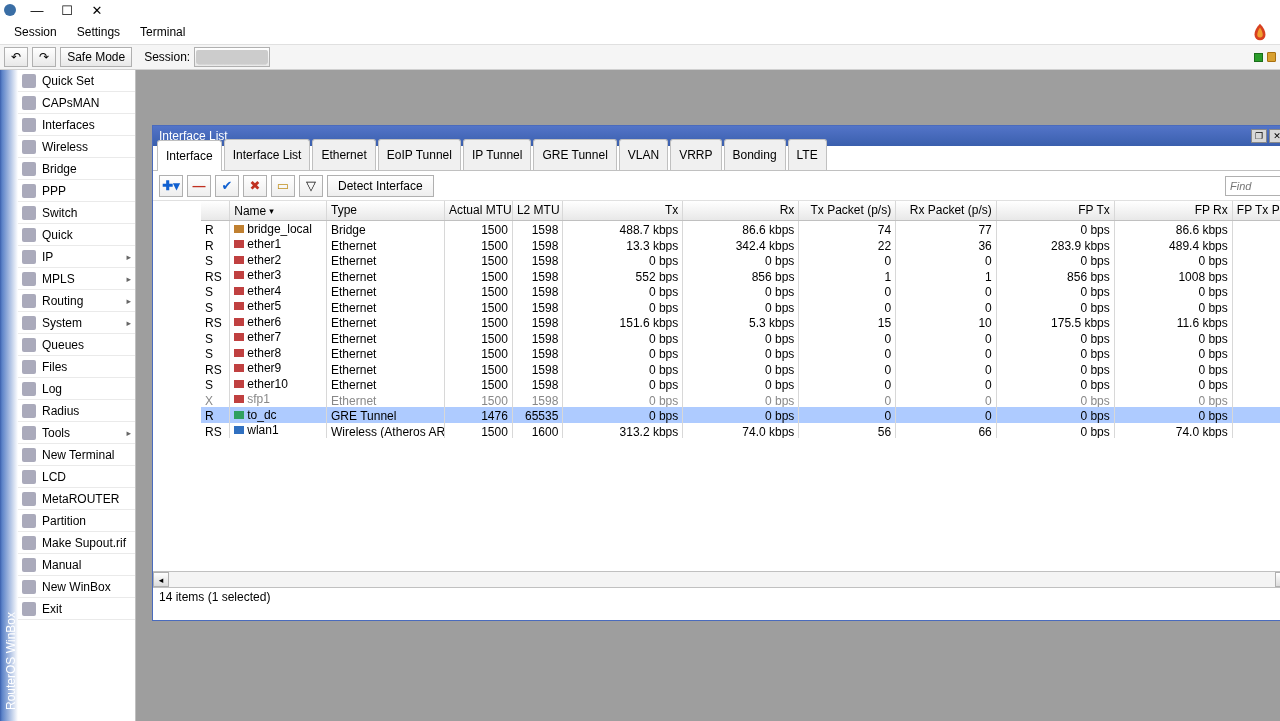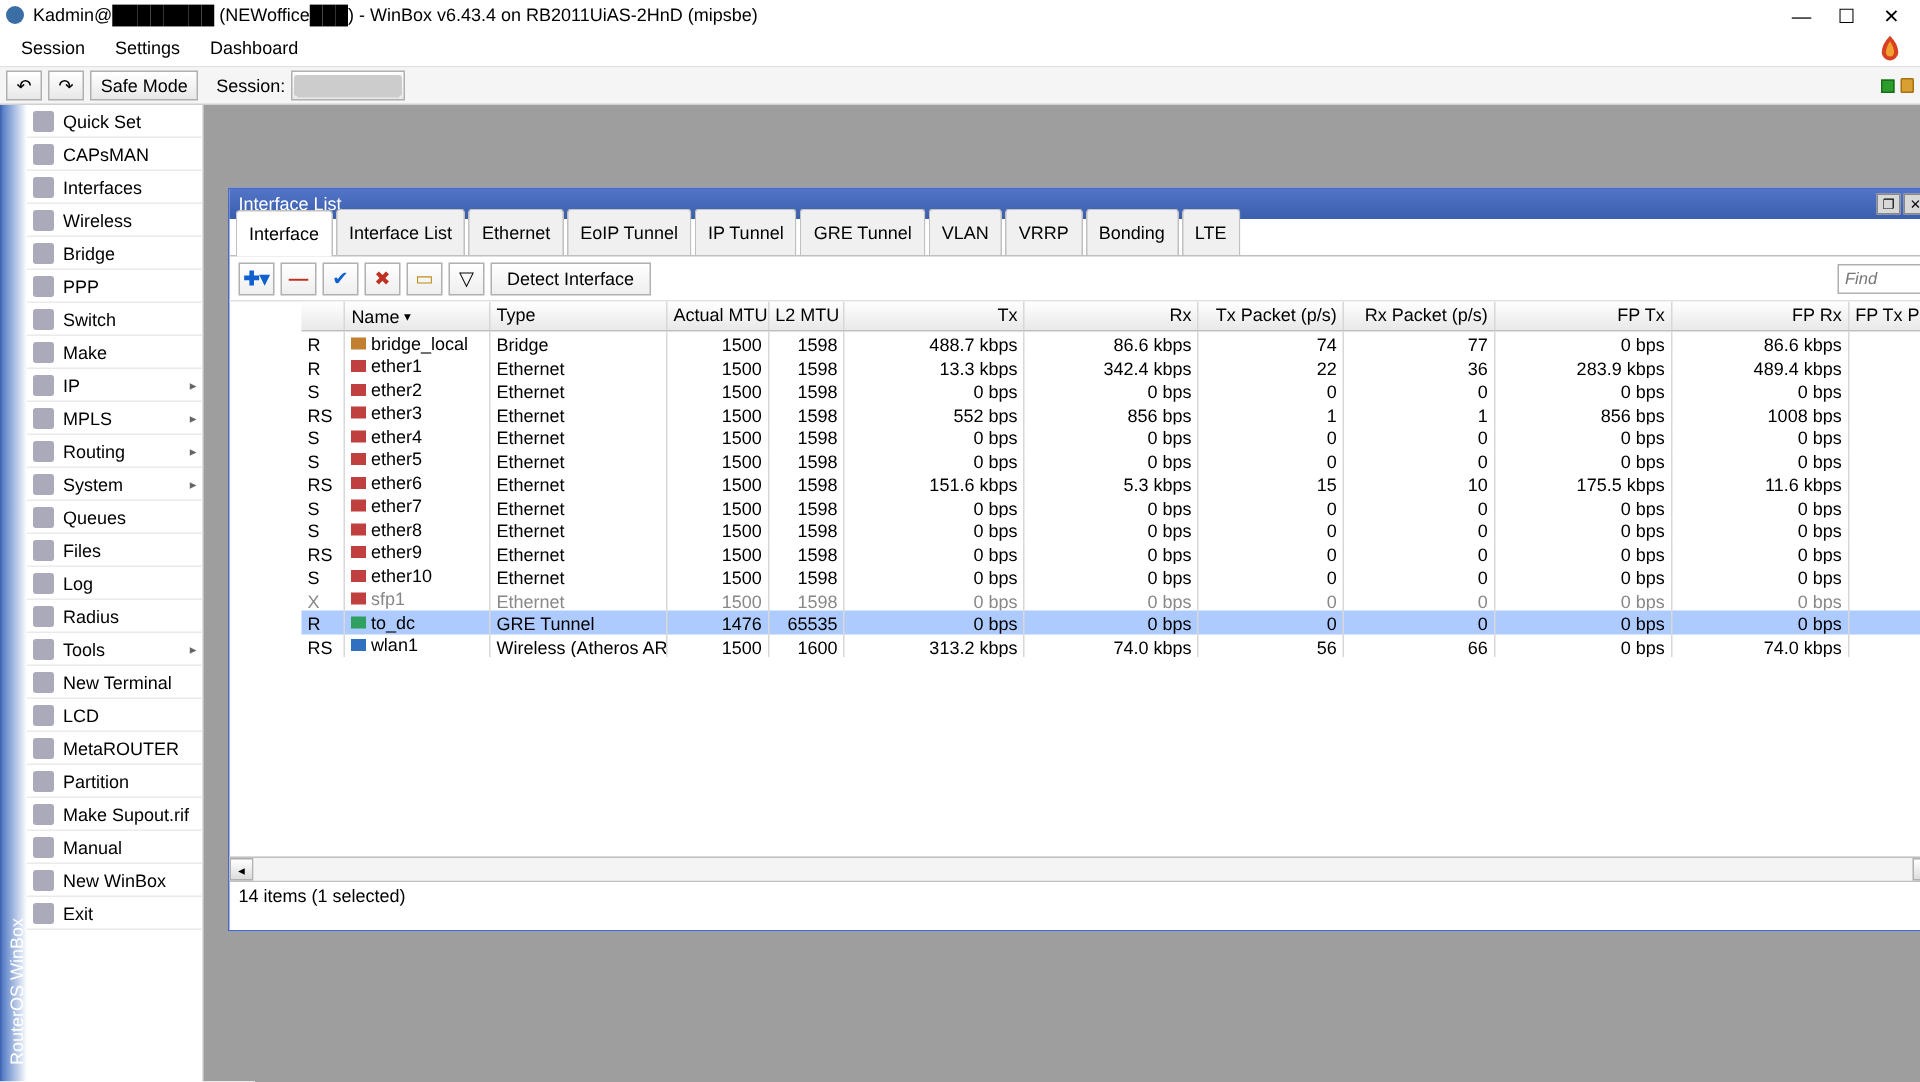--- a/index.html
+++ b/index.html
@@ -63,30 +63,29 @@
 .iscroll .sarrow { width: 16px; height: 15px; background: linear-gradient(#fff,#ddd); border: 1px solid #b0b0b0; display: flex; align-items: center; justify-content: center; font-size: 9px; cursor: pointer; }
 .iscroll .strack { flex: 1; background: #f4f4f4; }
 .istatus { height: 20px; padding: 2px 6px; border-top: 1px solid #c0c0c0; font-size: 12px; }
 .redacted { background: #ccc; color: #ccc; border-radius: 2px; padding: 0 2px; }
 </style>
 </head>
 <body>
 
 <div class="titlebar">
   <span class="logo"></span>
-  <span class="title">Kadmin@████████ (NEWoffice███) - WinBox v6.43.4 on RB2011UiAS-2HnD (mipsbe)</span>
   <span class="winbtn">—</span>
   <span class="winbtn">☐</span>
   <span class="winbtn close">✕</span>
 </div>
 
 <div class="menubar">
   <span class="mitem">Session</span>
   <span class="mitem">Settings</span>
-  <span class="mitem">Dashboard</span>
+  <span class="mitem">Terminal</span>
   <svg class="flame" viewBox="0 0 24 24">
       <path fill="#d84020" d="M12 2 C8 6 6 10 6 14 a6 6 0 0 0 12 0 C18 10 16 6 12 2"></path>
       <path fill="#f0a030" d="M12 6 C10 9 9 12 9 14 a3 3 0 0 0 6 0 C15 12 14 9 12 6"></path>
     </svg>
 </div>
 
 <div class="toolbar">
   <span class="tbtn">↶</span>
   <span class="tbtn">↷</span>
   <span class="tbtn">Safe Mode</span>
@@ -128,21 +127,21 @@
         <div class="navitem">
           <span class="nicon"></span>
           <span>PPP</span>
         </div>
         <div class="navitem">
           <span class="nicon"></span>
           <span>Switch</span>
         </div>
         <div class="navitem">
           <span class="nicon"></span>
-          <span>Make</span>
+          <span>Quick</span>
         </div>
         <div class="navitem">
           <span class="nicon"></span>
           <span>IP</span>
           <span class="narrow">▸</span>
         </div>
         <div class="navitem">
           <span class="nicon"></span>
           <span>MPLS</span>
           <span class="narrow">▸</span>

